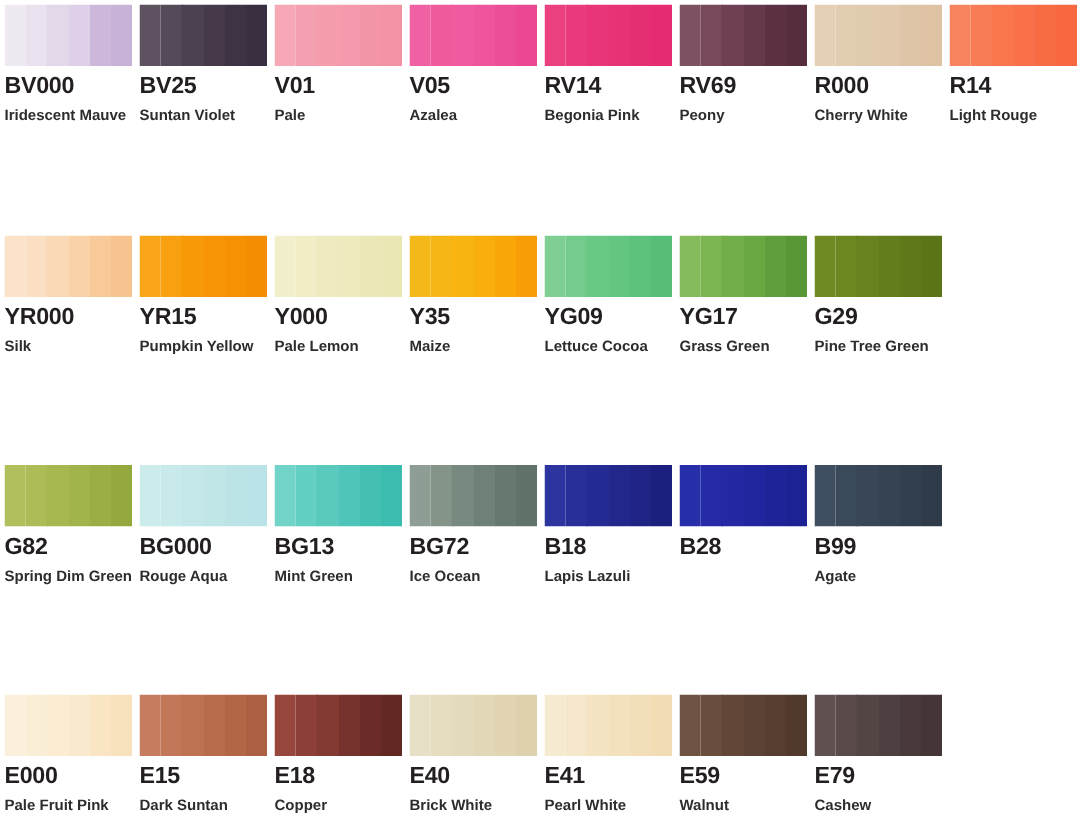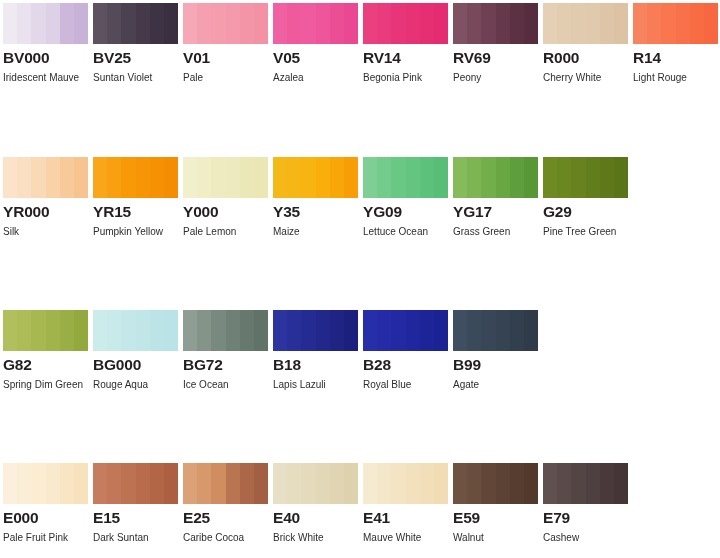--- a/index.html
+++ b/index.html
@@ -58,21 +58,21 @@
     font-weight: bold;
     color: #231f20;
     letter-spacing: -0.2px;
     line-height: 1.1;
     margin-top: 5px;
     white-space: nowrap;
   }
 
   .swatch-name {
     font-size: 10px;
-    font-weight: normal;
+    font-weight: bold;
     color: #2d2d2d;
     line-height: 1.95;
     margin-top: 2px;
     width: 92px;
   }
 </style>
 </head>
 <body>
 
 <div id="swatch-grid">
@@ -226,21 +226,21 @@
       <div class="swatch-cell">
         <div class="swatch-chip">
           <div class="band" style="background: rgb(127, 207, 149); left: 0%; width: 17.0167%;"></div>
           <div class="band" style="background: rgb(115, 203, 140); left: 16.6667%; width: 17.0167%;"></div>
           <div class="band" style="background: rgb(106, 200, 133); left: 33.3333%; width: 17.0167%;"></div>
           <div class="band" style="background: rgb(99, 197, 128); left: 50%; width: 17.0167%;"></div>
           <div class="band" style="background: rgb(92, 193, 123); left: 66.6667%; width: 17.0167%;"></div>
           <div class="band" style="background: rgb(86, 190, 118); left: 83.3333%; width: 17.0167%;"></div>
         </div>
         <div class="swatch-code">YG09</div>
-        <div class="swatch-name">Lettuce Ocean</div>
+        <div class="swatch-name">Lettuce Cocoa</div>
       </div>
       <div class="swatch-cell">
         <div class="swatch-chip">
           <div class="band" style="background: rgb(133, 187, 91); left: 0%; width: 17.0167%;"></div>
           <div class="band" style="background: rgb(124, 181, 82); left: 16.6667%; width: 17.0167%;"></div>
           <div class="band" style="background: rgb(114, 174, 74); left: 33.3333%; width: 17.0167%;"></div>
           <div class="band" style="background: rgb(105, 167, 67); left: 50%; width: 17.0167%;"></div>
           <div class="band" style="background: rgb(95, 158, 60); left: 66.6667%; width: 17.0167%;"></div>
           <div class="band" style="background: rgb(88, 151, 54); left: 83.3333%; width: 17.0167%;"></div>
         </div>
@@ -280,20 +280,32 @@
           <div class="band" style="background: rgb(196, 232, 233); left: 33.3333%; width: 17.0167%;"></div>
           <div class="band" style="background: rgb(192, 230, 232); left: 50%; width: 17.0167%;"></div>
           <div class="band" style="background: rgb(188, 228, 231); left: 66.6667%; width: 17.0167%;"></div>
           <div class="band" style="background: rgb(185, 227, 230); left: 83.3333%; width: 17.0167%;"></div>
         </div>
         <div class="swatch-code">BG000</div>
         <div class="swatch-name">Rouge Aqua</div>
       </div>
       <div class="swatch-cell">
         <div class="swatch-chip">
+          <div class="band" style="background: rgb(114, 212, 201); left: 0%; width: 17.0167%;"></div>
+          <div class="band" style="background: rgb(100, 207, 195); left: 16.6667%; width: 17.0167%;"></div>
+          <div class="band" style="background: rgb(89, 202, 189); left: 33.3333%; width: 17.0167%;"></div>
+          <div class="band" style="background: rgb(78, 197, 184); left: 50%; width: 17.0167%;"></div>
+          <div class="band" style="background: rgb(68, 192, 178); left: 66.6667%; width: 17.0167%;"></div>
+          <div class="band" style="background: rgb(60, 188, 174); left: 83.3333%; width: 17.0167%;"></div>
+        </div>
+        <div class="swatch-code">BG13</div>
+        <div class="swatch-name">Mint Green</div>
+      </div>
+      <div class="swatch-cell">
+        <div class="swatch-chip">
           <div class="band" style="background: rgb(143, 158, 148); left: 0%; width: 17.0167%;"></div>
           <div class="band" style="background: rgb(132, 148, 137); left: 16.6667%; width: 17.0167%;"></div>
           <div class="band" style="background: rgb(120, 138, 127); left: 33.3333%; width: 17.0167%;"></div>
           <div class="band" style="background: rgb(111, 129, 118); left: 50%; width: 17.0167%;"></div>
           <div class="band" style="background: rgb(103, 121, 110); left: 66.6667%; width: 17.0167%;"></div>
           <div class="band" style="background: rgb(97, 115, 104); left: 83.3333%; width: 17.0167%;"></div>
         </div>
         <div class="swatch-code">BG72</div>
         <div class="swatch-name">Ice Ocean</div>
       </div>
@@ -312,21 +324,20 @@
       <div class="swatch-cell">
         <div class="swatch-chip">
           <div class="band" style="background: rgb(39, 46, 170); left: 0%; width: 17.0167%;"></div>
           <div class="band" style="background: rgb(37, 43, 166); left: 16.6667%; width: 17.0167%;"></div>
           <div class="band" style="background: rgb(34, 41, 162); left: 33.3333%; width: 17.0167%;"></div>
           <div class="band" style="background: rgb(32, 38, 157); left: 50%; width: 17.0167%;"></div>
           <div class="band" style="background: rgb(29, 36, 152); left: 66.6667%; width: 17.0167%;"></div>
           <div class="band" style="background: rgb(27, 34, 147); left: 83.3333%; width: 17.0167%;"></div>
         </div>
         <div class="swatch-code">B28</div>
-        <div class="swatch-name">Royal Blue</div>
       </div>
       <div class="swatch-cell">
         <div class="swatch-chip">
           <div class="band" style="background: rgb(63, 78, 96); left: 0%; width: 17.0167%;"></div>
           <div class="band" style="background: rgb(59, 74, 91); left: 16.6667%; width: 17.0167%;"></div>
           <div class="band" style="background: rgb(56, 70, 87); left: 33.3333%; width: 17.0167%;"></div>
           <div class="band" style="background: rgb(53, 67, 82); left: 50%; width: 17.0167%;"></div>
           <div class="band" style="background: rgb(50, 63, 78); left: 66.6667%; width: 17.0167%;"></div>
           <div class="band" style="background: rgb(47, 59, 73); left: 83.3333%; width: 17.0167%;"></div>
         </div>
@@ -354,29 +365,29 @@
           <div class="band" style="background: rgb(189, 114, 82); left: 33.3333%; width: 17.0167%;"></div>
           <div class="band" style="background: rgb(184, 108, 76); left: 50%; width: 17.0167%;"></div>
           <div class="band" style="background: rgb(178, 102, 70); left: 66.6667%; width: 17.0167%;"></div>
           <div class="band" style="background: rgb(173, 96, 65); left: 83.3333%; width: 17.0167%;"></div>
         </div>
         <div class="swatch-code">E15</div>
         <div class="swatch-name">Dark Suntan</div>
       </div>
       <div class="swatch-cell">
         <div class="swatch-chip">
-          <div class="band" style="background: rgb(220, 162, 119); left: 0%; width: 17.0167%;"></div>
-          <div class="band" style="background: rgb(215, 152, 108); left: 16.6667%; width: 17.0167%;"></div>
-          <div class="band" style="background: rgb(207, 141, 96); left: 33.3333%; width: 17.0167%;"></div>
-          <div class="band" style="background: rgb(185, 117, 82); left: 50%; width: 17.0167%;"></div>
-          <div class="band" style="background: rgb(171, 103, 72); left: 66.6667%; width: 17.0167%;"></div>
-          <div class="band" style="background: rgb(162, 95, 66); left: 83.3333%; width: 17.0167%;"></div>
-        </div>
-        <div class="swatch-code">E25</div>
-        <div class="swatch-name">Caribe Cocoa</div>
+          <div class="band" style="background: rgb(150, 70, 60); left: 0%; width: 17.0167%;"></div>
+          <div class="band" style="background: rgb(141, 64, 56); left: 16.6667%; width: 17.0167%;"></div>
+          <div class="band" style="background: rgb(131, 58, 51); left: 33.3333%; width: 17.0167%;"></div>
+          <div class="band" style="background: rgb(118, 50, 45); left: 50%; width: 17.0167%;"></div>
+          <div class="band" style="background: rgb(107, 44, 40); left: 66.6667%; width: 17.0167%;"></div>
+          <div class="band" style="background: rgb(100, 40, 35); left: 83.3333%; width: 17.0167%;"></div>
+        </div>
+        <div class="swatch-code">E18</div>
+        <div class="swatch-name">Copper</div>
       </div>
       <div class="swatch-cell">
         <div class="swatch-chip">
           <div class="band" style="background: rgb(232, 224, 198); left: 0%; width: 17.0167%;"></div>
           <div class="band" style="background: rgb(230, 221, 193); left: 16.6667%; width: 17.0167%;"></div>
           <div class="band" style="background: rgb(228, 218, 188); left: 33.3333%; width: 17.0167%;"></div>
           <div class="band" style="background: rgb(226, 215, 183); left: 50%; width: 17.0167%;"></div>
           <div class="band" style="background: rgb(224, 212, 178); left: 66.6667%; width: 17.0167%;"></div>
           <div class="band" style="background: rgb(222, 209, 173); left: 83.3333%; width: 17.0167%;"></div>
         </div>
@@ -386,21 +397,21 @@
       <div class="swatch-cell">
         <div class="swatch-chip">
           <div class="band" style="background: rgb(246, 234, 208); left: 0%; width: 17.0167%;"></div>
           <div class="band" style="background: rgb(245, 231, 202); left: 16.6667%; width: 17.0167%;"></div>
           <div class="band" style="background: rgb(244, 228, 196); left: 33.3333%; width: 17.0167%;"></div>
           <div class="band" style="background: rgb(243, 225, 190); left: 50%; width: 17.0167%;"></div>
           <div class="band" style="background: rgb(242, 222, 184); left: 66.6667%; width: 17.0167%;"></div>
           <div class="band" style="background: rgb(241, 220, 180); left: 83.3333%; width: 17.0167%;"></div>
         </div>
         <div class="swatch-code">E41</div>
-        <div class="swatch-name">Mauve White</div>
+        <div class="swatch-name">Pearl White</div>
       </div>
       <div class="swatch-cell">
         <div class="swatch-chip">
           <div class="band" style="background: rgb(111, 83, 66); left: 0%; width: 17.0167%;"></div>
           <div class="band" style="background: rgb(105, 77, 61); left: 16.6667%; width: 17.0167%;"></div>
           <div class="band" style="background: rgb(98, 71, 57); left: 33.3333%; width: 17.0167%;"></div>
           <div class="band" style="background: rgb(92, 66, 52); left: 50%; width: 17.0167%;"></div>
           <div class="band" style="background: rgb(86, 61, 48); left: 66.6667%; width: 17.0167%;"></div>
           <div class="band" style="background: rgb(81, 57, 44); left: 83.3333%; width: 17.0167%;"></div>
         </div>

